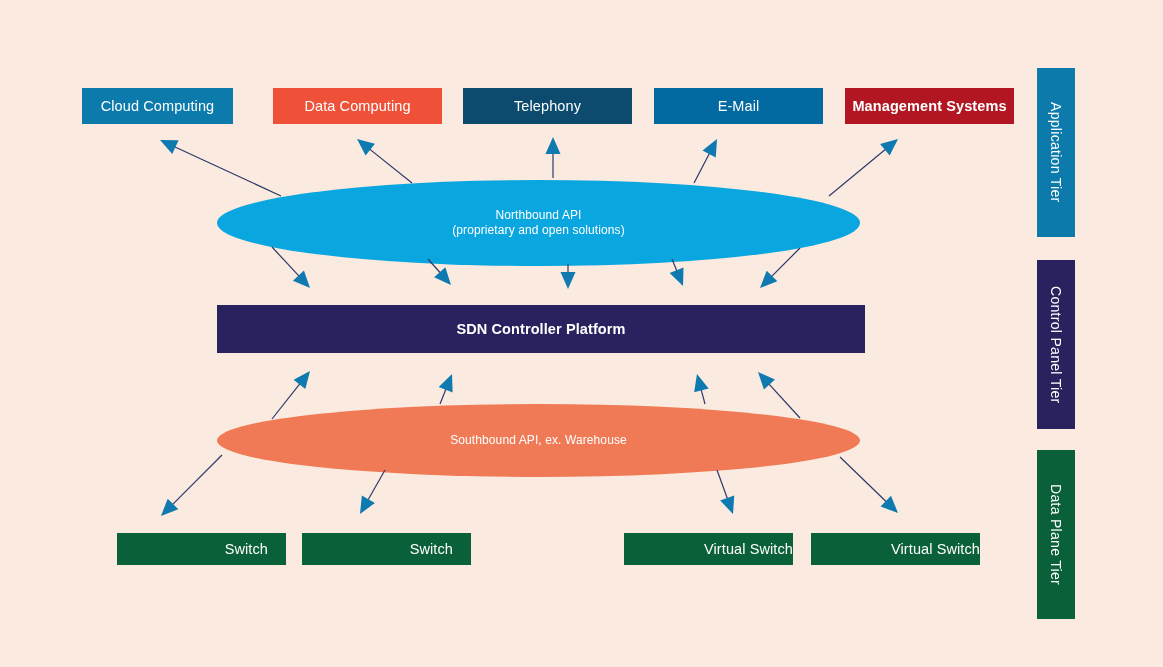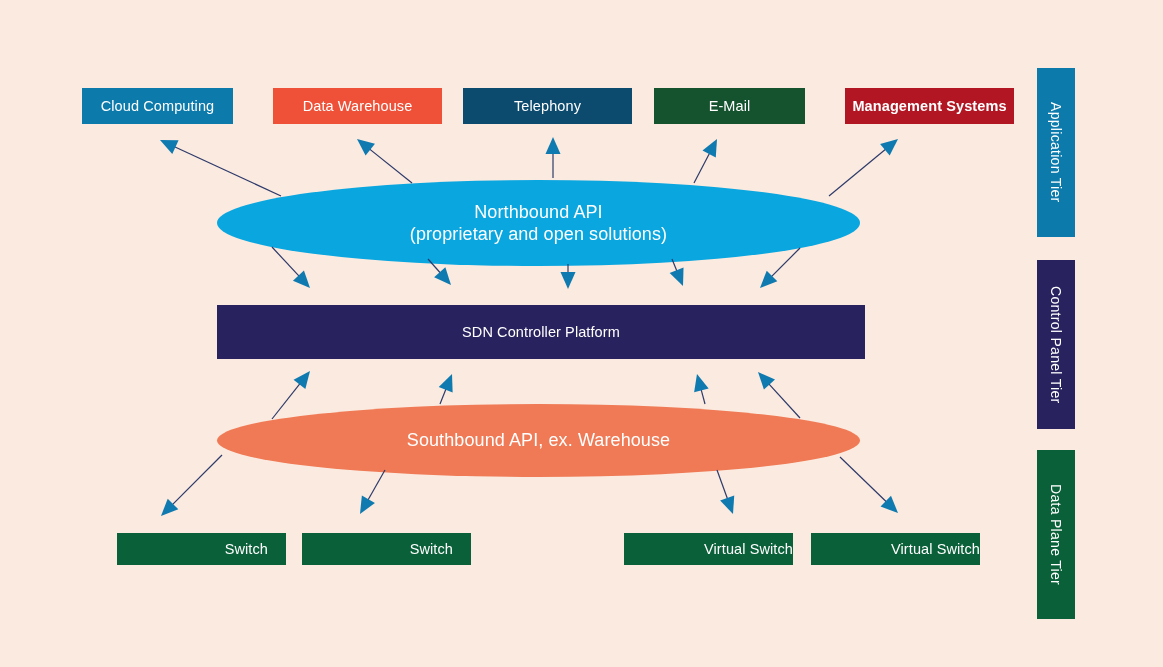--- a/index.html
+++ b/index.html
@@ -29,21 +29,21 @@
     color: #ffffff;
     font-size: 14.5px;
     letter-spacing: 0.1px;
     line-height: 1.25;
     text-align: center;
     white-space: nowrap;
   }
   .app-box { height: 36px; }
   .ellipse {
     border-radius: 50%;
-    font-size: 18px;
+    font-size: 12px;
   }
   .ctrl-bar { }
   .switch-box {
     height: 32px;
     justify-content: flex-end;
     padding-right: 0;
   }
   .switch-box .lbl { display: inline-block; }
   .tier {
     position: absolute;
@@ -80,40 +80,40 @@
 </style>
 </head>
 <body style="background: rgb(251, 234, 223);">
 
 <div id="canvas">
 
   <div class="node app-box" style="left: 82px; top: 88px; width: 151px; background: rgb(12, 122, 171);">
     <span class="lbl">Cloud Computing</span>
   </div>
   <div class="node app-box" style="left: 273px; top: 88px; width: 169px; background: rgb(239, 81, 56);">
-    <span class="lbl">Data Warehouse</span>
+    <span class="lbl">Data Computing</span>
   </div>
   <div class="node app-box" style="left: 463px; top: 88px; width: 169px; background: #0c4a6e;">
     <span class="lbl">Telephony</span>
   </div>
-  <div class="node app-box" style="left: 654px; top: 88px; width: 151px; background: #14532d;">
+  <div class="node app-box" style="left: 654px; top: 88px; width: 169px; background: #0369a1;">
     <span class="lbl">E-Mail</span>
   </div>
   <div class="node app-box" style="left: 845px; top: 88px; width: 169px; background: rgb(178, 22, 34); font-weight: bold;">
     <span class="lbl">Management Systems</span>
   </div>
 
   <div class="node ellipse" style="left: 217px; top: 180px; width: 643px; height: 86px; background: rgb(10, 166, 224);">
     <div>
       <div>Northbound API</div>
       <div>(proprietary and open solutions)</div>
     </div>
   </div>
 
-  <div class="node ctrl-bar" style="left: 217px; top: 305px; width: 648px; height: 54px; background: rgb(40, 35, 94);">
+  <div class="node ctrl-bar" style="left: 217px; top: 305px; width: 648px; height: 48px; background: rgb(40, 35, 94); font-weight: bold;">
     <span class="lbl">SDN Controller Platform</span>
   </div>
 
   <div class="node ellipse" style="left: 217px; top: 404px; width: 643px; height: 73px; background: rgb(239, 122, 85);">
     <span class="lbl">Southbound API, ex. Warehouse</span>
   </div>
 
   <div class="node switch-box" style="left: 117px; top: 533px; width: 169px; background: rgb(10, 96, 56); justify-content: flex-end; padding-right: 18px;">
     <span class="lbl">Switch</span>
   </div>

